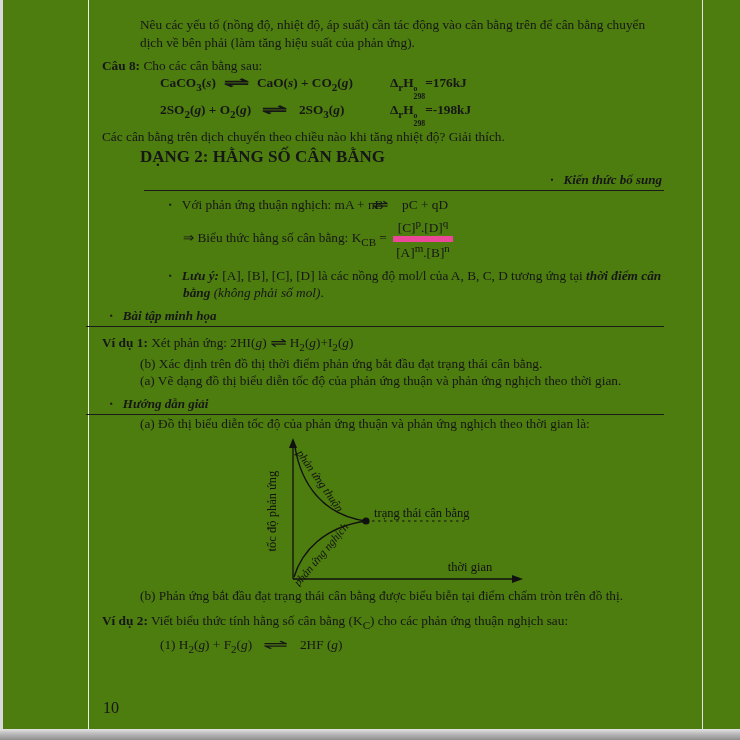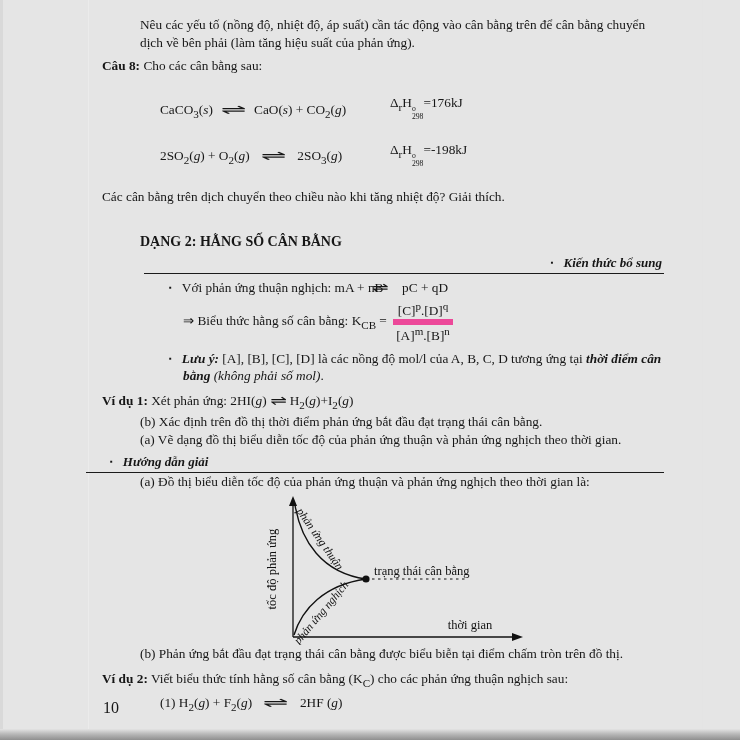--- a/index.html
+++ b/index.html
@@ -1,48 +1,48 @@
 <!DOCTYPE html>
 <html><head>
 <meta charset="utf-8">
 <style>
   * { margin:0; padding:0; box-sizing:border-box; }
   html,body { width:740px; height:740px; }
   body {
     font-family:"Liberation Serif", serif;
     background:#ffffff; color:#161616;
   }
-  .page { position:relative; width:740px; height:740px; background:#e5e5e5; overflow:hidden; }
+  .page { position:relative; width:740px; height:740px; background:#4d7c0f; overflow:hidden; }
 
   
   .edge-left   { position:absolute; left:0; top:0; width:3px; height:100%; background:#d9d9d9; }
   .scan-line-left  { position:absolute; left:88px;  top:0; width:1px; height:100%; background:#ebebeb; }
   .scan-line-right { position:absolute; left:702px; top:0; width:1px; height:100%; background:#e4e4e4; }
   .scan-bottom { position:absolute; left:0; bottom:0; width:100%; height:11px;
                  background:linear-gradient(180deg,#e3e3e3 0%,#b9b9b9 45%,#8f8f8f 100%); }
 
   .content { position:absolute; left:102px; top:16px; width:562px;
              font-size:13.3px; line-height:1.34; }
 
   .indent  { padding-left:38px; }
   p.q      { margin-top:5px; }
   b.lbl    { font-weight:bold; }
 
-  .eq-row      { display:flex; align-items:flex-end; padding-left:58px; margin:20px 0; }
+  .eq-row      { display:flex; align-items:flex-start; padding-left:58px; margin:0 0;font-weight:bold; }
   .eq-formula  { width:230px; }
   .eq-enthalpy { white-space:nowrap; }
 
   .arrlong { display:inline-block; transform:scaleX(2.3); margin:0 15px; }
   .arrmid  { display:inline-block; transform:scaleX(1.5); margin:0 6px; }
 
   .ss { display:inline-flex; flex-direction:column; font-size:0.58em; line-height:1.05;
         vertical-align:-0.45em; text-align:left; }
   .ss span { display:block; }
 
-  .section-heading { font-weight:bold; padding-left:38px; margin-top:27px; font-size:14px; }
+  .section-heading { font-weight:bold; padding-left:38px; margin-top:0; font-size:17px; }
 
   .rule-row { border-bottom:1.4px solid #1b1b1b; padding-bottom:1px; }
   .rule-right { margin-left:42px; margin-top:3px; text-align:right; padding-right:2px; }
   .rule-left  { margin-left:-16px; padding-left:24px; margin-top:5px; }
   .rule-row .bi { font-weight:bold; font-style:italic; font-size:13px; }
   .bullet-sq { font-size:8px; vertical-align:2px; margin-right:10px; font-style:normal; }
 
   .kb-item  { padding-left:81px; text-indent:-14px; margin-top:5px; }
   .kcb-line { padding-left:81px; margin:3px 0; }
 
@@ -105,20 +105,23 @@
 
     <div class="kcb-line">⇒ Biểu thức hằng số cân bằng: K<sub>CB</sub> = <span class="frac">
           <span class="num">[C]<sup>p</sup>.[D]<sup>q</sup></span>
           <span class="den">[A]<sup>m</sup>.[B]<sup>n</sup></span>
         </span></div>
 
     <div class="kb-item">
       <span class="bullet-sq">▪</span><span><b><i>Lưu ý:</i></b> [A], [B], [C], [D] là các nồng độ mol/l của A, B, C, D tương ứng tại <b><i>thời điểm cân bằng</i></b> <i>(không phải số mol)</i>.</span>
     </div>
 
+    <div class="rule-row rule-left">
+      <span class="bullet-sq">▪</span><span class="bi">Bài tập minh họa</span>
+    </div>
 
     <p class="vd"><b class="lbl">Ví dụ 1:</b> <span>Xét phản ứng:  2HI(<i>g</i>)<span class="arrmid">⇌</span>H<sub>2</sub>(<i>g</i>)+I<sub>2</sub>(<i>g</i>)</span></p>
     <p class="indent">(b) Xác định trên đồ thị thời điểm phản ứng bắt đầu đạt trạng thái cân bằng.</p>
     <p class="indent">(a) Vẽ dạng đồ thị biểu diễn tốc độ của phản ứng thuận và phản ứng nghịch theo thời gian.</p>
 
     <div class="rule-row rule-left">
       <span class="bullet-sq">▪</span><span class="bi">Hướng dẫn giải</span>
     </div>
 
     <p class="indent">(a) Đồ thị biểu diễn tốc độ của phản ứng thuận và phản ứng nghịch theo thời gian là:</p>

